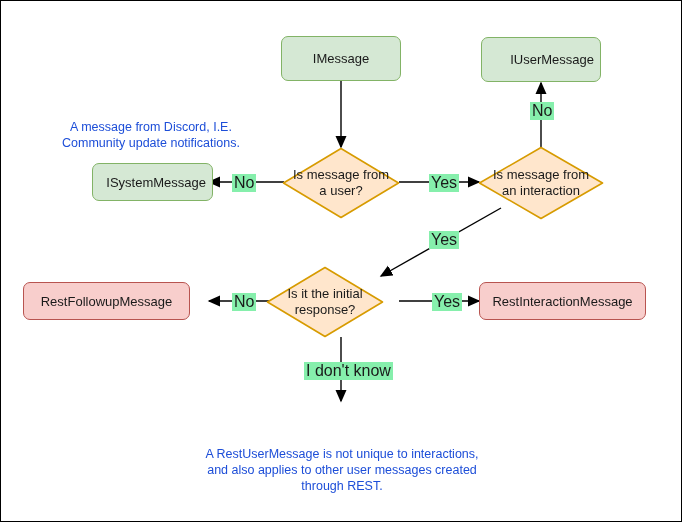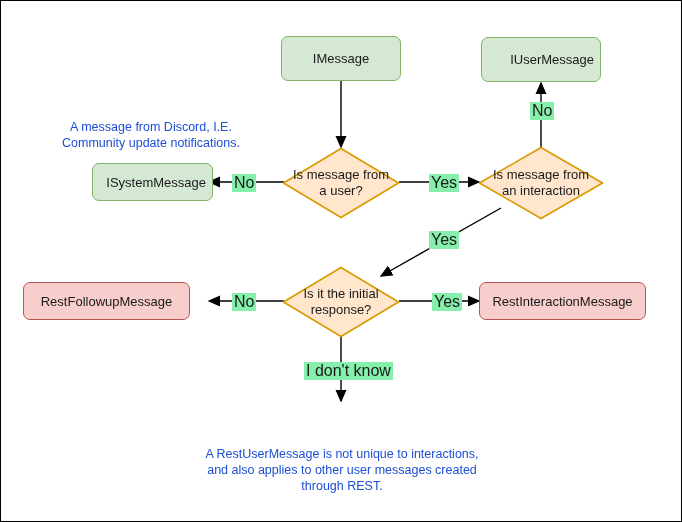--- a/index.html
+++ b/index.html
@@ -161,21 +161,21 @@
   </div>
 
   <div class="diamond-wrap" style="left:477px; top:145px; width:126px; height:74px;">
     <svg width="126" height="74" viewBox="0 0 126 74" xmlns="http://www.w3.org/2000/svg">
       <path d="M63,1.5 L124.5,37 L63,72.5 L1.5,37 Z" fill="#ffe6cc" stroke="#d79b00" stroke-width="1.6" stroke-linejoin="round"></path>
     </svg>
     <div class="diamond-text">Is message from
 an interaction</div>
   </div>
 
-  <div class="diamond-wrap" style="left:281px; top:265px; width:118px; height:72px;">
+  <div class="diamond-wrap" style="left:265px; top:265px; width:118px; height:72px;">
     <svg width="118" height="72" viewBox="0 0 118 72" xmlns="http://www.w3.org/2000/svg">
       <path d="M59,1.5 L116.5,36 L59,70.5 L1.5,36 Z" fill="#ffe6cc" stroke="#d79b00" stroke-width="1.6" stroke-linejoin="round"></path>
     </svg>
     <div class="diamond-text">Is it the initial
 response?</div>
   </div>
 
   <div class="node node-red" style="left:22px; top:281px; width:167px; height:38px;">
     <span class="node-label">RestFollowupMessage</span>
   </div>

